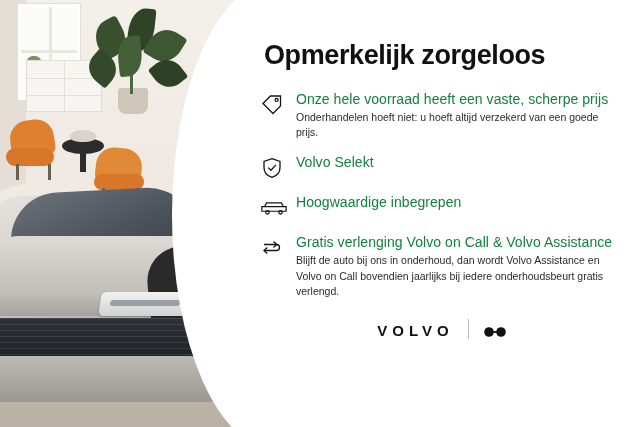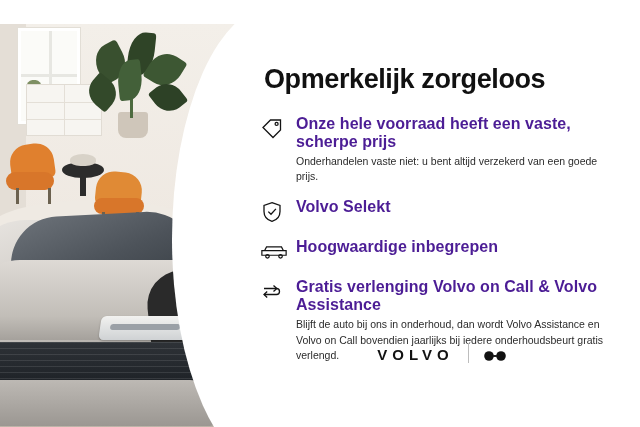--- a/index.html
+++ b/index.html
@@ -6,21 +6,20 @@
   html, body {
     width: 640px; height: 427px;
     font-family: "Liberation Sans", sans-serif;
     background: #ffffff;
     overflow: hidden;
   }
   .page {
     position: relative;
     width: 640px; height: 365px;
     background: #ffffff;
-    margin-top: 24px;
   }
 
   
   .photo {
     position: absolute;
     left: 0; top: 0;
     width: 240px; height: 427px;
     overflow: hidden;
     background: #efe9e3;
   }
@@ -209,23 +208,23 @@
   .feature-icon {
     flex: 0 0 36px;
     width: 36px;
     padding-top: 2px;
     display: flex;
     justify-content: flex-start;
     color: #141414;
   }
   .feature-text { flex: 1 1 auto; }
   .feature-title {
-    font-size: 16px;
-    font-weight: bold;
-    color: #4c1d95;
+    font-size: 14px;
+    font-weight: normal;
+    color: #15803d;
     margin-bottom: 3px;
     letter-spacing: 0.05px;
   }
   .feature-desc {
     font-size: 10.5px;
     line-height: 1.45;
     color: #2b2b2b;
   }
 
   
@@ -321,21 +320,21 @@
 
       <div class="feature">
         <div class="feature-icon">
           <svg width="24" height="24" viewBox="0 0 24 24" fill="none" stroke="#141414" stroke-width="1.3">
             <path d="M3 10.5 L10.5 3 L20.5 3 L20.5 13 L13 20.5 Z"></path>
             <circle cx="16.6" cy="6.9" r="1.5"></circle>
           </svg>
         </div>
         <div class="feature-text">
           <div class="feature-title">Onze hele voorraad heeft een vaste, scherpe prijs</div>
-          <div class="feature-desc">Onderhandelen vaste niet: u bent altijd verzekerd van een goede prijs.</div>
+          <div class="feature-desc">Onderhandelen hoeft niet: u hoeft altijd verzekerd van een goede prijs.</div>
         </div>
       </div>
 
 
       <div class="feature">
         <div class="feature-icon">
           <svg width="24" height="24" viewBox="0 0 24 24" fill="none" stroke="#141414" stroke-width="1.3">
             <path d="M12 2.6 L20 5.4 V11.4 C20 16.4 16.6 19.9 12 21.4 C7.4 19.9 4 16.4 4 11.4 V5.4 Z"></path>
             <path d="M8.3 11.6 L11 14.3 L15.9 8.9"></path>
           </svg>

